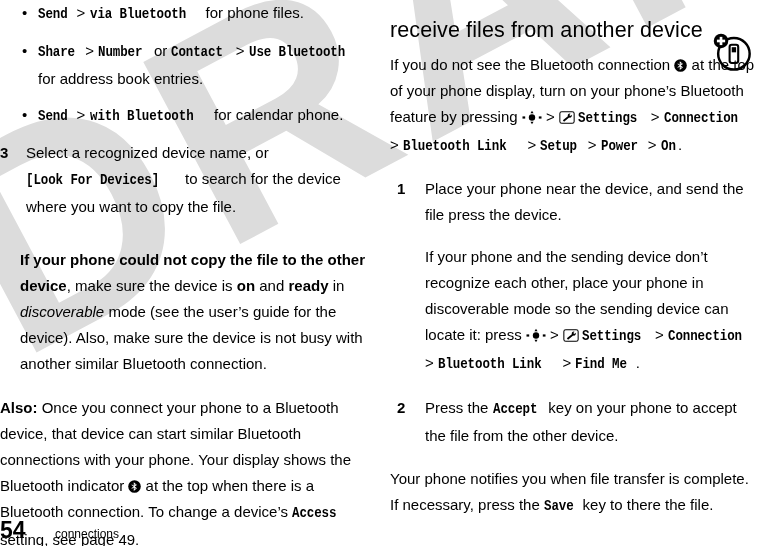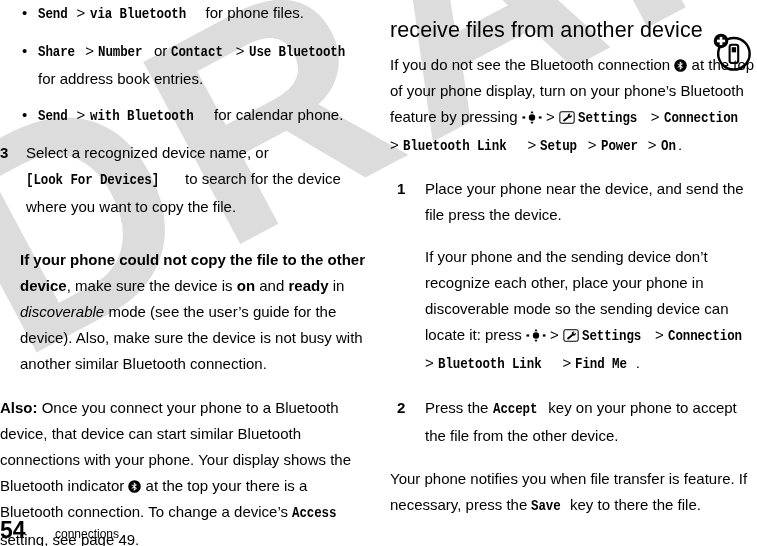--- a/index.html
+++ b/index.html
@@ -197,21 +197,21 @@
     </div>
 
     <p class="para gap" style="margin-top:27px;padding-left:20px;">
       <span class="b">If your phone could not copy the file to the other device</span><span>, make sure the device is </span><span class="b">on</span><span> and </span><span class="b">ready</span><span> in </span><span class="i">discoverable</span><span> mode (see the user’s guide for the device). Also, make sure the device is not busy with another similar Bluetooth connection.</span>
     </p>
 
     <p class="para gap" style="margin-top:18px;">
       <span class="b">Also:</span><span> Once you connect your phone to a Bluetooth device, that device can start similar Bluetooth connections with your phone. Your display shows the Bluetooth indicator </span><span class="icon-inline icon-bt"><svg viewBox="0 0 32 32" width="13" height="13">
             <circle cx="16" cy="16" r="15.5" fill="#000"></circle>
             <path d="M14.2 5.5 L22 12.4 L16.6 16.3 L22 20.2 L14.2 27.1 L14.2 18.3 L9.6 21.6 L8.4 20.0 L13.8 16.3 L8.4 12.6 L9.6 11.0 L14.2 14.3 Z M16.6 10.0 L16.6 13.4 L18.9 11.8 Z M16.6 19.2 L16.6 22.6 L18.9 20.9 Z" fill="#fff"></path>
-          </svg></span><span> at the top your there is a Bluetooth connection. To change a device’s </span><span class="menu-wrap"><span class="menu">Access</span></span><span> setting, see page 49.</span>
+          </svg></span><span> at the top when there is a Bluetooth connection. To change a device’s </span><span class="menu-wrap"><span class="menu">Access</span></span><span> setting, see page 49.</span>
     </p>
   </div>
 
   <div class="col" id="col-right">
 
     <h1 class="heading">receive files from another device</h1>
 
     <p class="para" style="margin-top:4px;">
       <span>If you do not see the Bluetooth connection </span><span class="icon-inline icon-bt"><svg viewBox="0 0 32 32" width="13" height="13">
             <circle cx="16" cy="16" r="15.5" fill="#000"></circle>
@@ -242,21 +242,21 @@
               <path d="M17.5 4.2 a3.1 3.1 0 0 0 -4.2 3.9 L5.6 14.2 l1.9 2.2 L15.3 10 a3.1 3.1 0 0 0 3.8 -4.3 l-2 2 -1.6 -1.6 z" fill="#000"></path>
             </svg></span><span class="menu-wrap" style="margin-left:3px;"><span class="menu">Settings</span></span><span> &gt; </span><span class="menu-wrap"><span class="menu">Connection</span></span><span> &gt; </span><span class="menu-wrap"><span class="menu">Bluetooth Link</span></span><span> &gt; </span><span class="menu-wrap"><span class="menu">Find Me</span></span><span>.</span>
       </div>
     </div>
 
     <div class="step-row" style="margin-top:17px;">
       <span class="num">2</span><span>Press the </span><span class="menu-wrap"><span class="menu">Accept</span></span><span> key on your phone to accept the file from the other device.</span>
     </div>
 
     <p class="para" style="margin-top:17px;">
-      <span>Your phone notifies you when file transfer is feature. If necessary, press the </span><span class="menu-wrap"><span class="menu">Save</span></span><span> key to there the file.</span>
+      <span>Your phone notifies you when file transfer is complete. If necessary, press the </span><span class="menu-wrap"><span class="menu">Save</span></span><span> key to there the file.</span>
     </p>
   </div>
 
   <div id="corner-icon">
     <svg viewBox="0 0 44 44" width="42" height="42">
       <circle cx="24" cy="25" r="16.5" fill="none" stroke="#000" stroke-width="2.6"></circle>
       <rect x="19.5" y="15.5" width="9" height="19" rx="2.2" ry="2.2" fill="none" stroke="#000" stroke-width="2.2"></rect>
       <rect x="21.7" y="18" width="4.6" height="5.4" fill="#000"></rect>
       <circle cx="10.5" cy="11.5" r="7.6" fill="#000"></circle>
       <rect x="9.1" y="7.2" width="2.8" height="8.6" fill="#fff"></rect>

